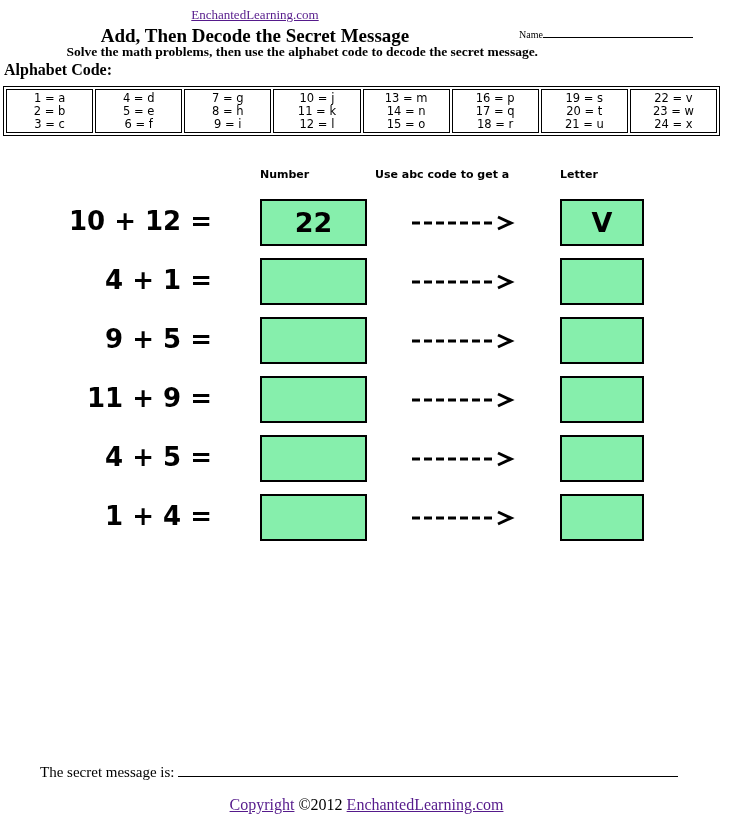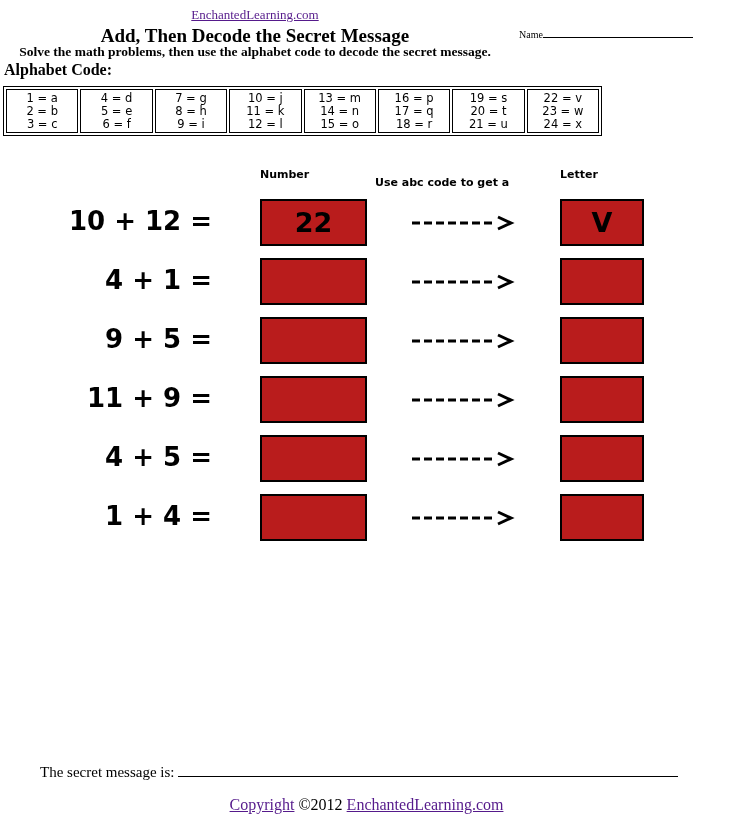--- a/index.html
+++ b/index.html
@@ -10,53 +10,53 @@
     overflow:hidden;
   }
   a, .link { color:#551A8B; text-decoration:underline; cursor:pointer; }
 
   
   .head-center { position:absolute; left:0; top:5px; width:510px; text-align:center; }
   .site-link-top { font-size:13px; }
   .page-title { font-size:19px; font-weight:bold; margin-top:2px; }
   .name-area { position:absolute; left:519px; top:24px; font-size:10px; white-space:nowrap; }
   .name-line { display:inline-block; width:150px; border-bottom:1.5px solid #000; height:13px; vertical-align:baseline; }
-  .instructions { position:absolute; left:0; top:44px; width:510px; text-align:center; font-size:13.5px; font-weight:bold; }
+  .instructions { position:absolute; left:0; top:44px; width:510px; text-align:right; font-size:13.5px; font-weight:bold;padding-left:28px; }
 
   
   .alpha-label { position:absolute; left:4px; top:61px; font-size:16px; font-weight:bold; }
   .code-table {
-    position:absolute; left:3px; top:86px; width:599px; height:50px;
+    position:absolute; left:3px; top:86px; width:717px; height:50px;
     border:1px solid #000; box-sizing:border-box;
     display:flex; gap:2px; padding:2px;
   }
   .code-cell {
     flex:1; border:1px solid #000; box-sizing:border-box;
     display:flex; flex-direction:column; justify-content:center; align-items:center;
     font-family:"DejaVu Sans", sans-serif; font-size:11.5px; line-height:13px;
   }
 
   
   .hdr { position:absolute; top:168px; font-family:"DejaVu Sans", sans-serif; font-size:11px; font-weight:bold; }
   .hdr-number { left:260px; width:107px; }
-  .hdr-arrow  { left:375px; width:175px;margin-top:8px; }
+  .hdr-arrow  { left:375px; width:175px; }
   .hdr-letter { left:560px; width:84px; }
 
   
   .rows { position:absolute; left:0; top:199px; width:675px; }
   .row  { position:relative; height:59px; }
   .problem {
     position:absolute; left:0; top:7px; width:212px; text-align:right;
     font-family:"DejaVu Sans", sans-serif; font-size:26px; font-weight:bold; white-space:nowrap;
   }
   .numbox, .letbox {
     position:absolute; top:0; height:43px; border:2px solid #000;
     text-align:center; line-height:43px;
     font-family:"DejaVu Sans", sans-serif; font-size:27px; font-weight:bold;
-    background:#b91c1c;
+    background:#86efac;
   }
   .numbox { left:260px; width:103px; }
   .letbox { left:560px; width:80px; }
   .arrow  { position:absolute; left:410px; top:16px; }
 
   
   .secret { position:absolute; left:40px; top:763px; font-size:15px; white-space:nowrap; }
   .secret-line { display:inline-block; width:500px; border-bottom:1.5px solid #000; height:13px; }
   .copyright { position:absolute; left:0; top:796px; width:733px; text-align:center; font-size:16px; }
 </style>

